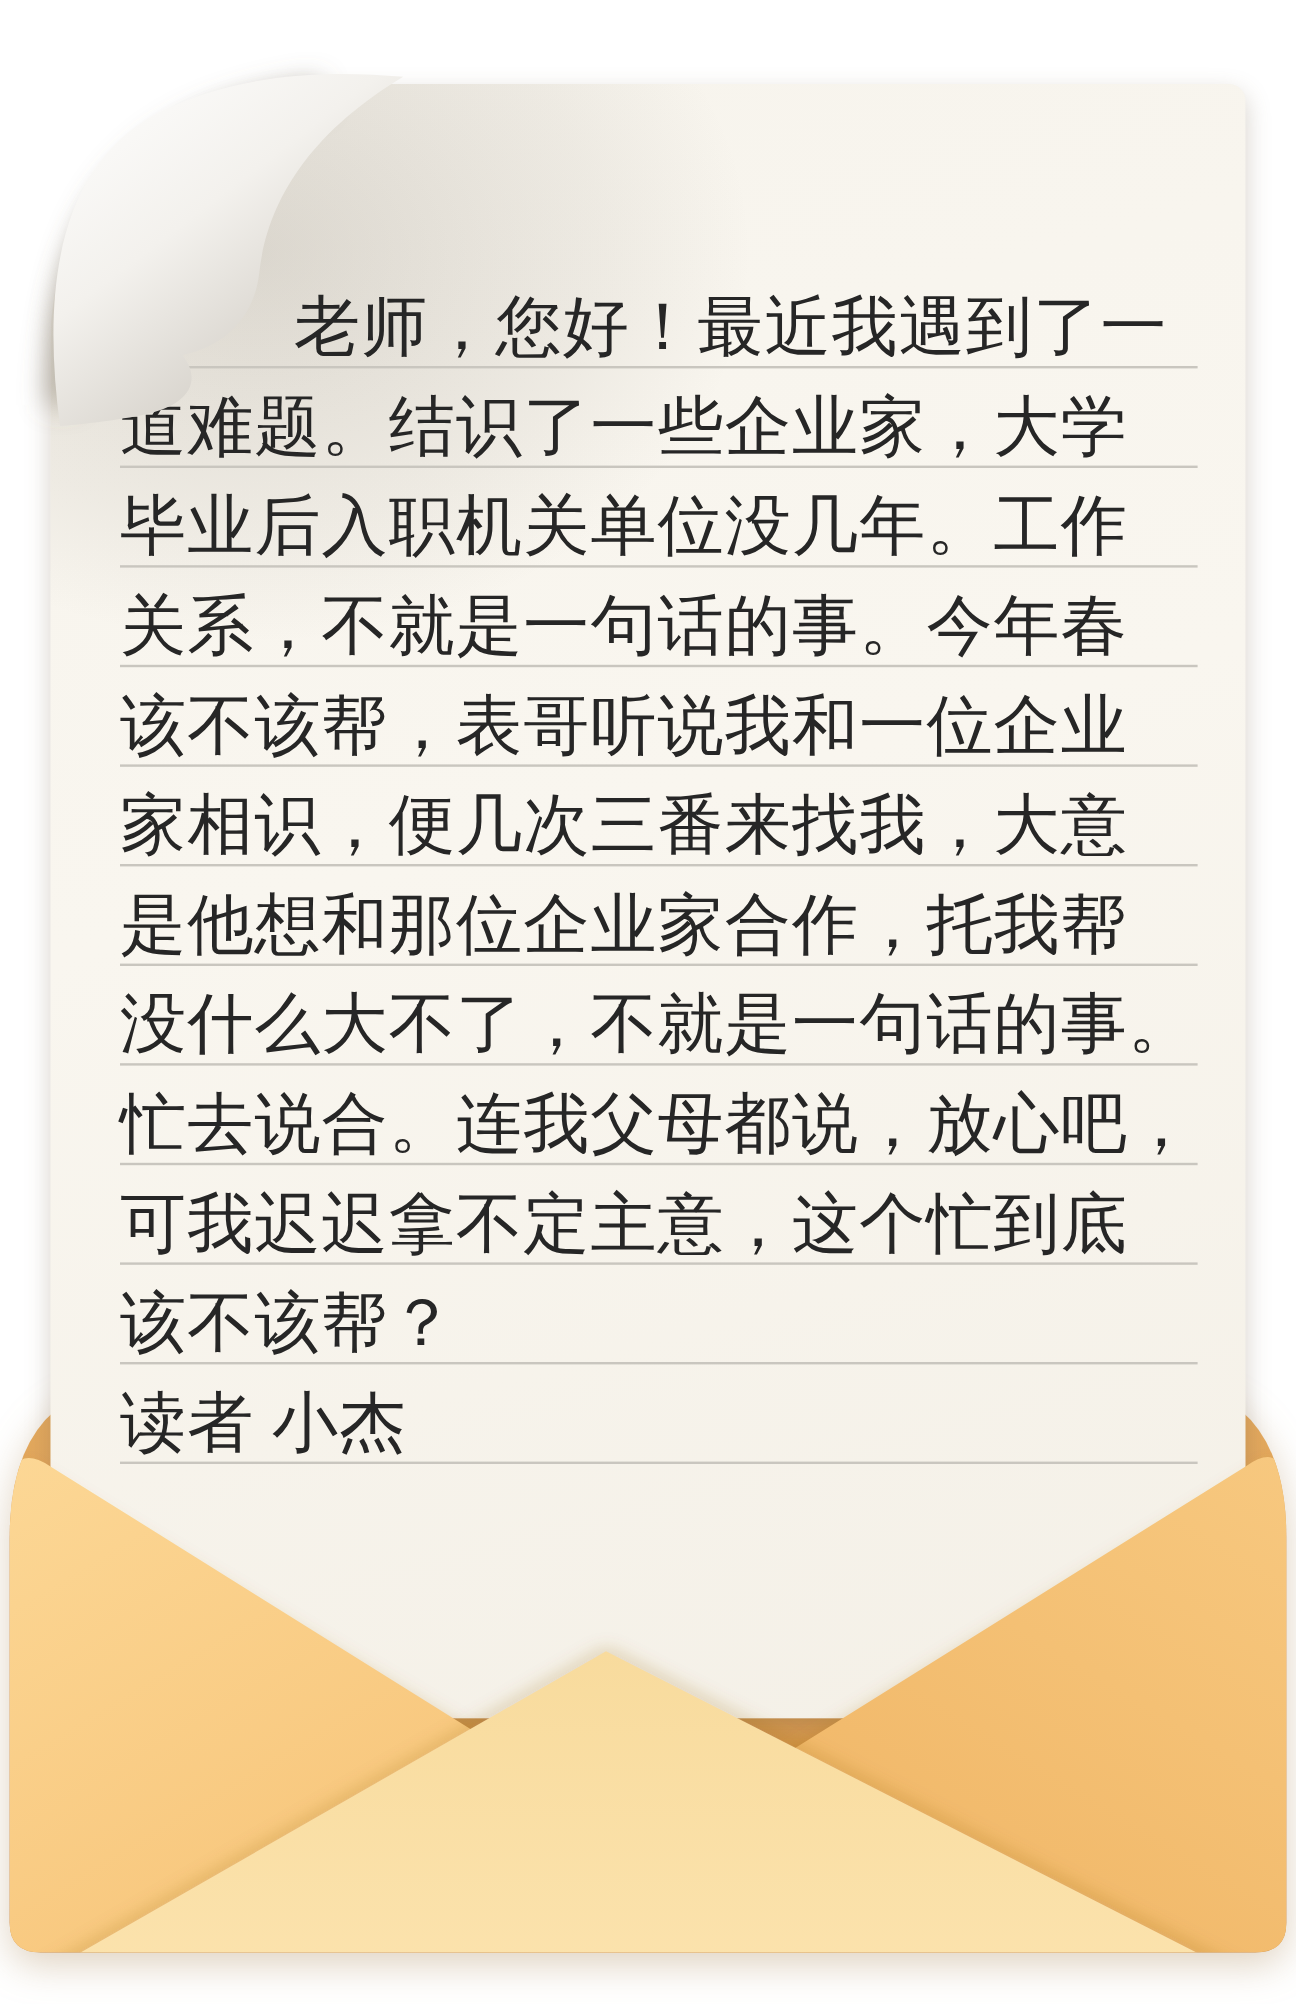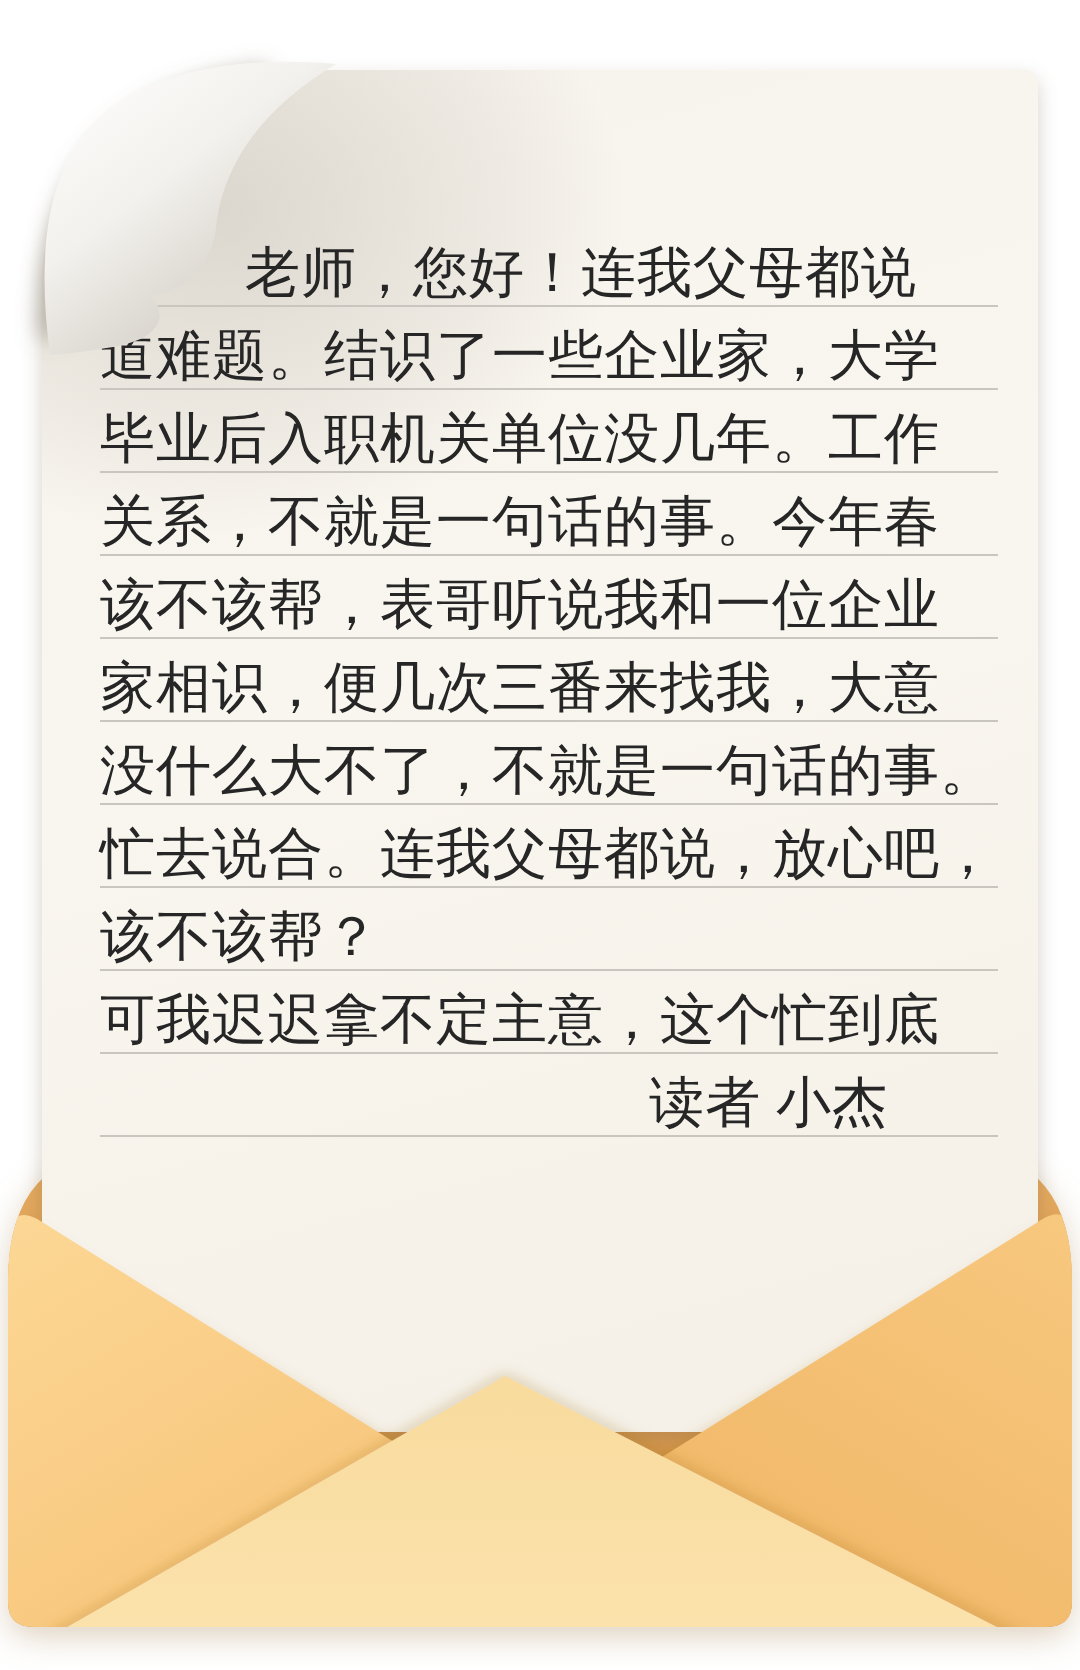--- a/index.html
+++ b/index.html
@@ -45,21 +45,21 @@
     white-space: nowrap;
     overflow: visible;
   }
   .row span {
     font-size: 55px;
     line-height: 1;
     letter-spacing: 1px;
     color: var(--ink);
   }
   .row.indent { padding-left: 145px; }
-  .row.signature { justify-content: flex-end; padding-right: 110px; }
+  .row.signature { justify-content: flex-start; padding-right: 110px; }
   .curl { z-index: 2; }
   .env-front { z-index: 3; }
 </style>
 </head>
 <body>
 
 <div class="scene">
 
   <svg class="layer env-back" width="1080" height="1670" viewBox="0 0 1080 1670">
     <defs>
@@ -68,48 +68,51 @@
         <stop offset="1" stop-color="#d29147"></stop>
       </linearGradient>
     </defs>
     <path d="M 8 1282 Q 8 1150 128 1150 L 952 1150 Q 1072 1150 1072 1282
              L 1072 1602 Q 1072 1627 1046 1627 L 34 1627 Q 8 1627 8 1602 Z" fill="url(#gradBack)"></path>
   </svg>
 
   <div class="paper">
     <div class="rows">
       <div class="row indent">
-          <span>老师，您好！连我父母都说</span>
+          <span>老师，您好！最近我遇到了一</span>
         </div>
       <div class="row">
           <span>道难题。结识了一些企业家，大学</span>
         </div>
       <div class="row">
           <span>毕业后入职机关单位没几年。工作</span>
         </div>
       <div class="row">
           <span>关系，不就是一句话的事。今年春</span>
         </div>
       <div class="row">
           <span>该不该帮，表哥听说我和一位企业</span>
         </div>
       <div class="row">
           <span>家相识，便几次三番来找我，大意</span>
         </div>
       <div class="row">
+          <span>是他想和那位企业家合作，托我帮</span>
+        </div>
+      <div class="row">
           <span>没什么大不了，不就是一句话的事。</span>
         </div>
       <div class="row">
           <span>忙去说合。连我父母都说，放心吧，</span>
         </div>
       <div class="row">
-          <span>该不该帮？</span>
+          <span>可我迟迟拿不定主意，这个忙到底</span>
         </div>
       <div class="row">
-          <span>可我迟迟拿不定主意，这个忙到底</span>
+          <span>该不该帮？</span>
         </div>
       <div class="row signature">
           <span>读者 小杰</span>
         </div>
     </div>
   </div>
 
   <svg class="layer curl" width="420" height="430" viewBox="0 0 420 430">
     <defs>
       <linearGradient id="curlGrad" x1="0" y1="0" x2="0.75" y2="1">

